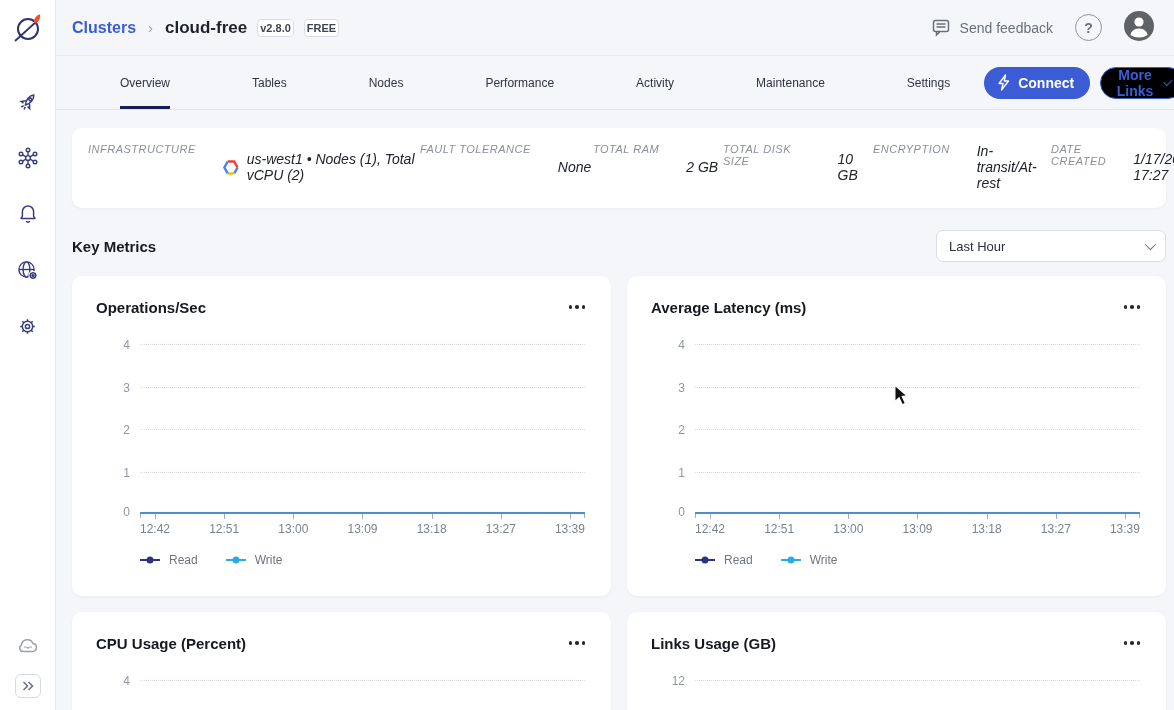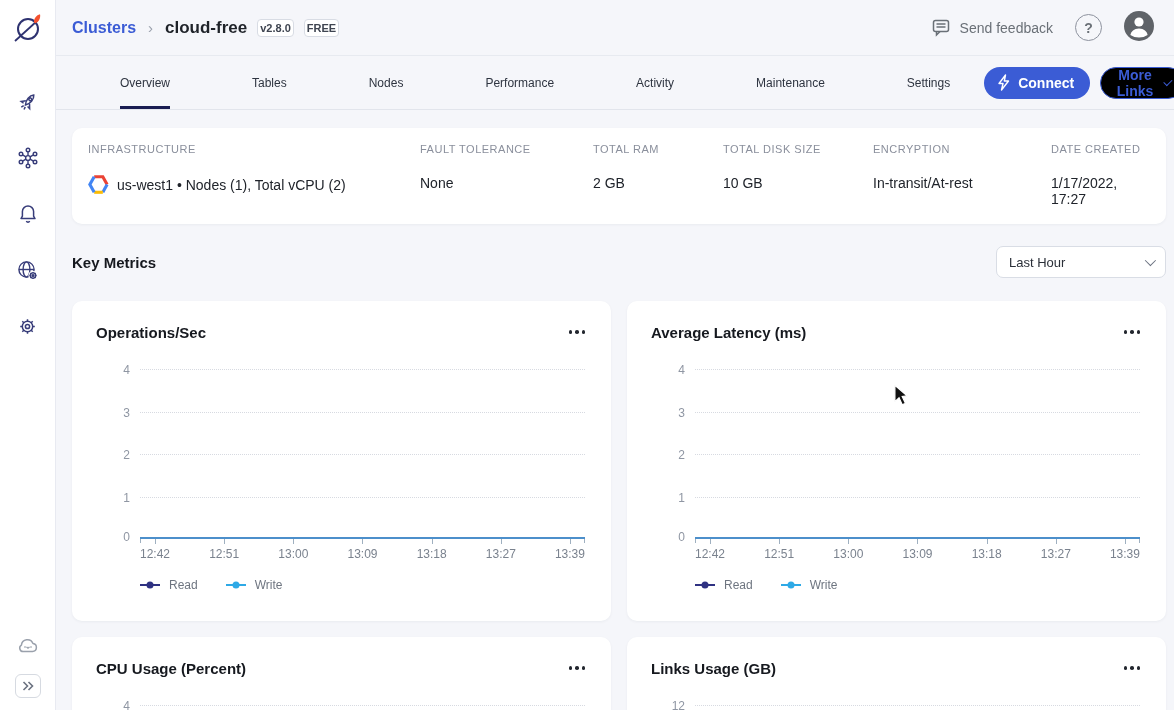--- a/index.html
+++ b/index.html
@@ -73,34 +73,34 @@
   .chev { width:8px; height:8px; border-right:1.5px solid currentColor; border-bottom:1.5px solid currentColor;
           transform:rotate(45deg) translateY(-2px); }
 
   
   .content { flex:1; padding:18px 8px 0 16px; overflow:hidden; }
 
   .info-card {
     background:#fff; border-radius:10px; padding:15px 16px 17px;
     display:flex; box-shadow:0 1px 3px rgba(25,30,60,0.05);
   }
-  .info-col { display:flex; flex-direction:column; gap:20px; }
+  .info-col { display:flex; flex-direction:row; gap:27px;font-style:italic; }
   .info-col:nth-child(1){ flex:0 0 332px; }
   .info-col:nth-child(2){ flex:0 0 173px; }
   .info-col:nth-child(3){ flex:0 0 130px; }
   .info-col:nth-child(4){ flex:0 0 150px; }
   .info-col:nth-child(5){ flex:0 0 178px; }
   .info-col:nth-child(6){ flex:1; }
   .info-label { font-size:11px; letter-spacing:.5px; color:#8A8F9C; }
   .info-value { font-size:14px; color:#20242B; display:flex; align-items:center; gap:8px; }
 
-  .metrics-row { display:flex; align-items:center; margin:22px 0 23px; }
+  .metrics-row { display:flex; align-items:center; margin:22px 0 14px; }
   .metrics-title { font-weight:bold; font-size:15px; color:#16191F; }
   .select {
-    margin-left:auto; width:170px; height:32px; background:#fff;
+    margin-left:auto; width:230px; height:32px; background:#fff;
     border:1px solid #D9DDE5; border-radius:7px; padding:0 12px;
     display:flex; align-items:center; font-size:13px; color:#2A2F38; cursor:pointer;
   }
   .select .chev { margin-left:auto; color:#6B7280; }
 
   .grid { display:grid; grid-template-columns:1fr 1fr; gap:16px; }
   .card {
     background:#fff; border-radius:10px; padding:20px 24px; height:320px;
     box-shadow:0 1px 3px rgba(25,30,60,0.05);
   }

